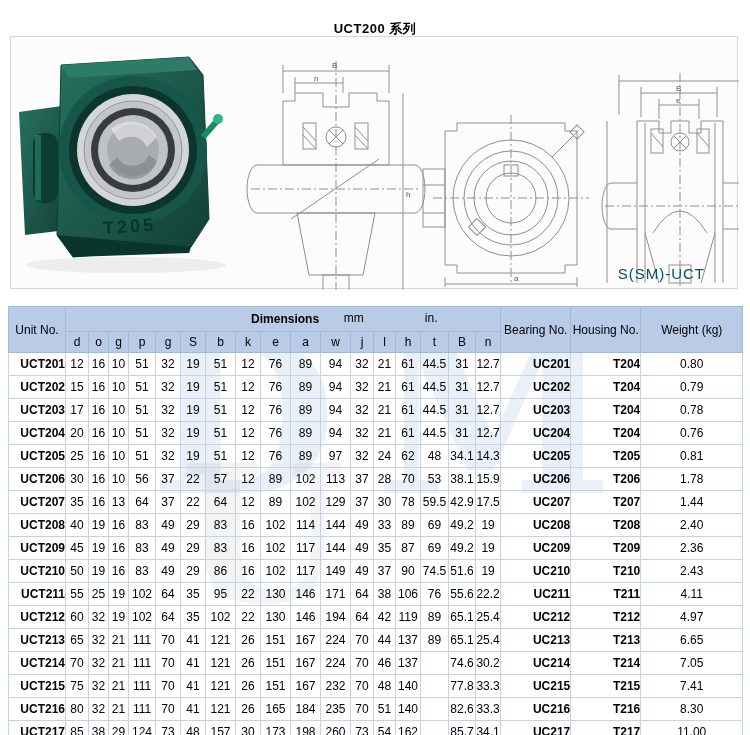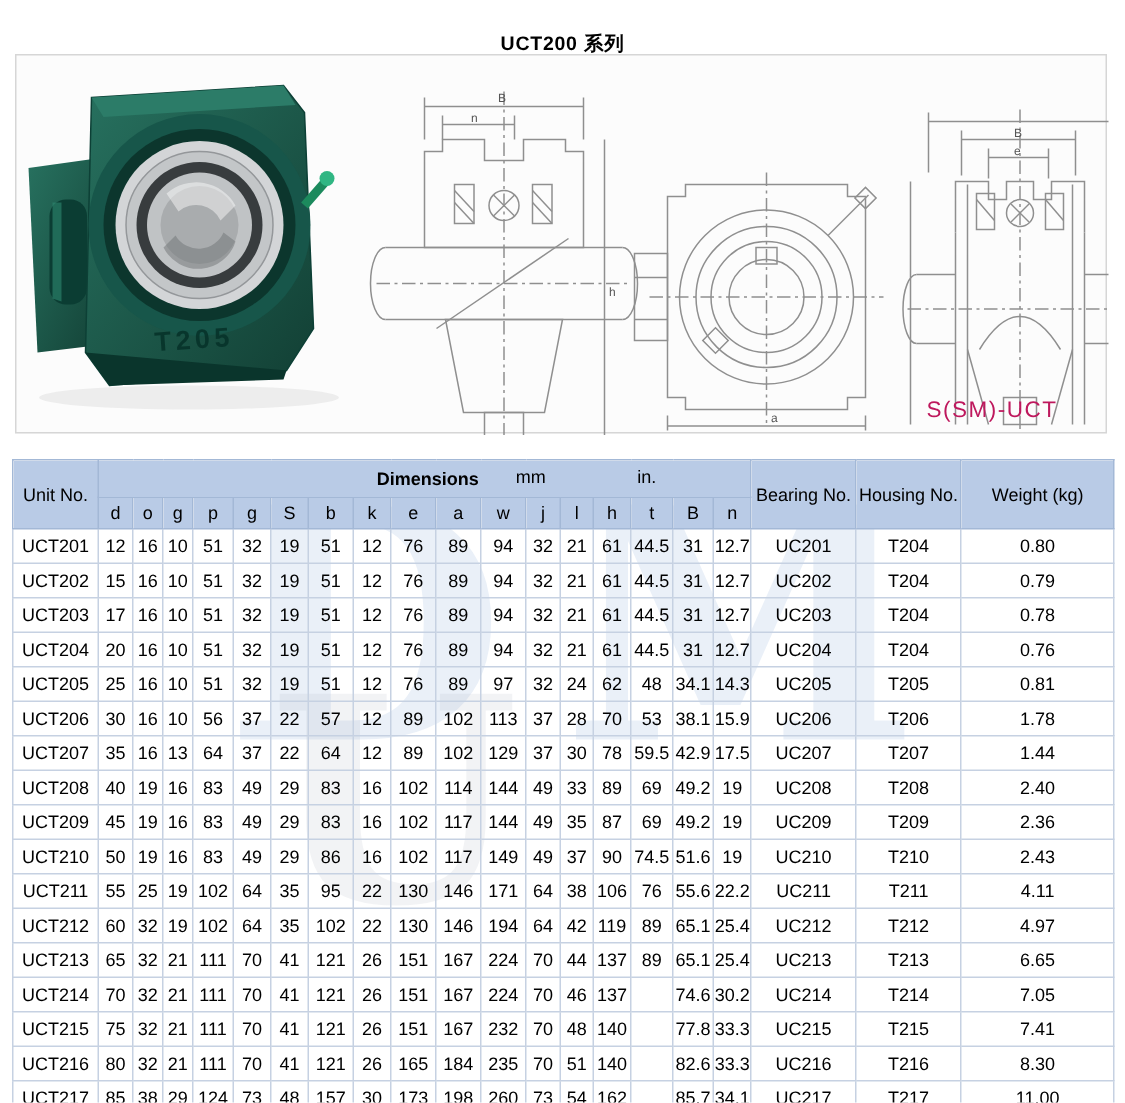--- a/index.html
+++ b/index.html
@@ -9,33 +9,33 @@
   }
   .page-title{
     text-align:center;font-weight:bold;font-size:13px;padding-top:20px;letter-spacing:.5px;
   }
   .drawing-panel{
     position:absolute;left:10px;top:36px;width:728px;height:253px;
     background:#fcfcfc;border:1px solid #d6d6d6;box-sizing:border-box;
   }
   .drawing-panel svg{position:absolute;left:0;top:0;}
   .series-label{
-    position:absolute;right:32px;bottom:6px;font-size:15px;color:#be185d;letter-spacing:1px;
+    position:absolute;right:32px;bottom:6px;font-size:15px;color:#0c4a6e;letter-spacing:1px;
   }
   .table-wrap{position:absolute;left:8px;top:306px;width:734px;}
   table{border-collapse:collapse;table-layout:fixed;width:734px;font-size:12px;}
   th,td{
     border:1px solid #c6d1e2;text-align:center;padding:0;height:22px;
     overflow:hidden;white-space:nowrap;font-weight:normal;
   }
   thead th{background:#b9cbe6;border-color:#a3b8d6;}
   thead tr.r1 th{height:24px;}
   thead tr.r2 th{height:20px;}
   .hb{font-weight:normal;}
-  td.b{font-weight:normal;}
+  td.b{font-weight:bold;text-align:right;}
   .dims-head{position:relative;text-align:center;}
   .dims-head .dlabel{font-weight:bold;padding-left:4px;}
   .dims-head .units{
     position:absolute;left:55%;top:4px;font-weight:normal;
   }
   .dims-head .units span{margin-right:22px;padding-left:39px;}
   .wkg{font-weight:normal;}
   .wm{
     position:absolute;font-weight:bold;pointer-events:none;line-height:1;z-index:1;
     font-family:"DejaVu Serif",serif;

